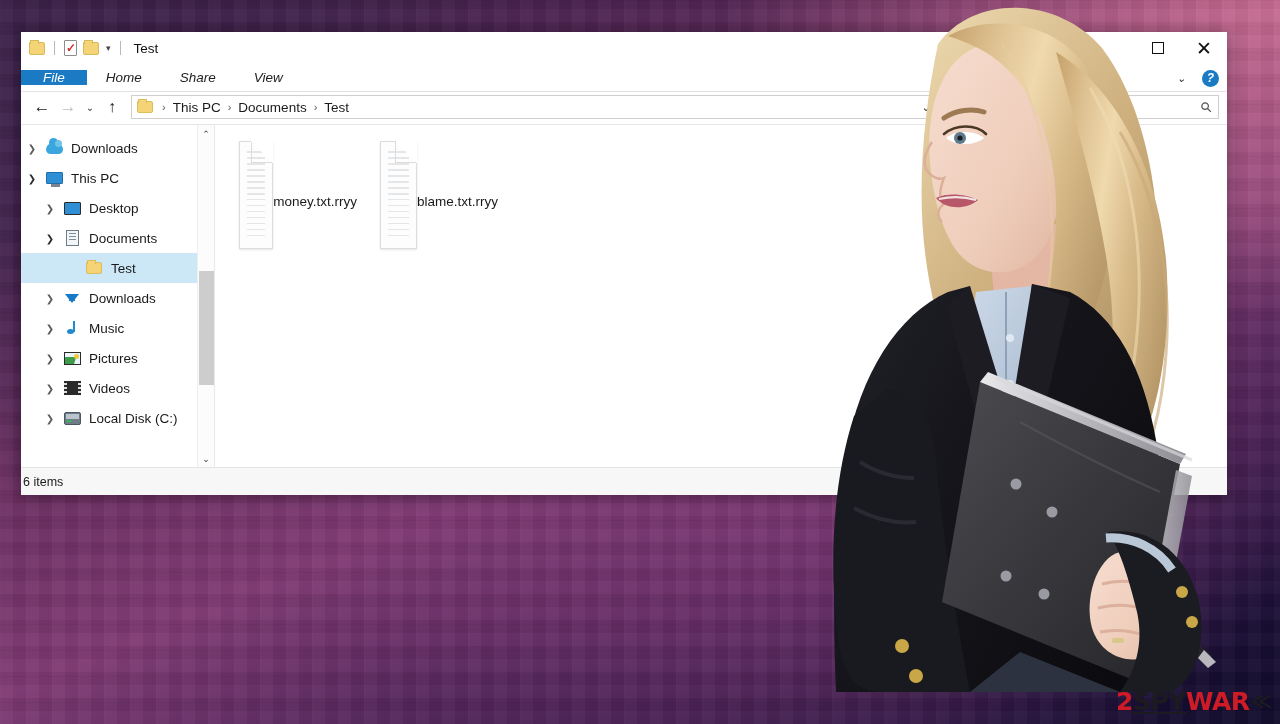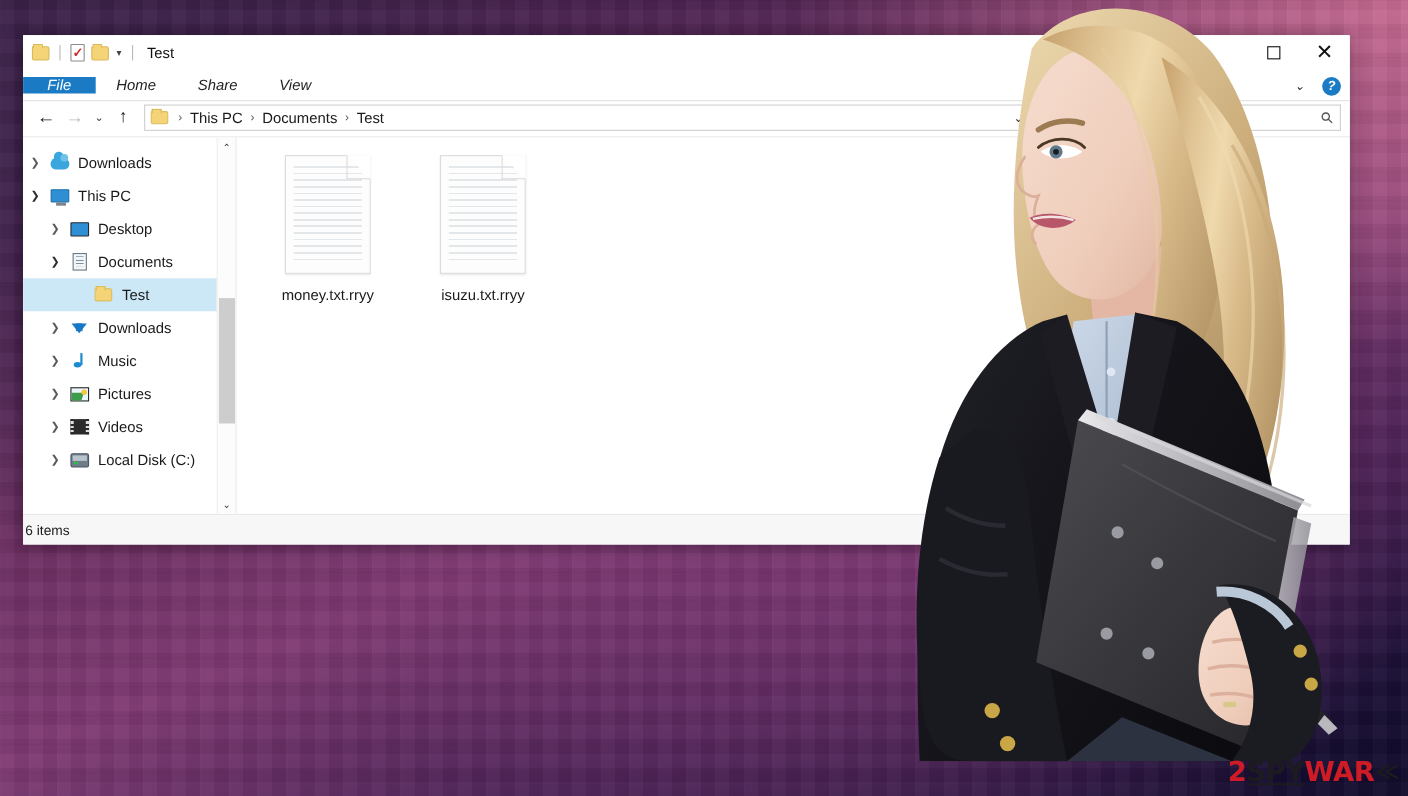--- a/index.html
+++ b/index.html
@@ -211,21 +211,21 @@
   .sb-track { flex:1 1 auto; width:17px; position:relative; }
   .sb-thumb { position:absolute; left:1px; right:1px; top:42%; height:37%; background:#cdcdcd; }
 
   
   .content {
     flex:1 1 auto; background:#fff; position:relative;
     border-left:1px solid #e9e9e9;
     padding: 16px 0 0 24px; overflow:hidden;
   }
   .filegrid { display:flex; gap:23px; }
-  .fileitem { width:118px; display:flex; flex-direction:column; align-items:center; }
+  .fileitem { width:118px; display:flex; flex-direction:row; align-items:center; }
 
   .txticon {
     width: 78px; height: 108px; position:relative;
     background:#fdfdfd;
     border:1px solid #dcdcdc;
     border-top-right-radius: 0;
     box-shadow: 0 1px 2px rgba(0,0,0,0.10);
   }
   .txticon .lines {
     position:absolute; left:7px; right:7px; top:9px; bottom:9px;
@@ -438,30 +438,30 @@
           <div class="fileitem">
             <div class="txticon">
               <div class="lines"></div>
               <div class="fold"></div>
               <div class="foldwhite"></div>
             </div>
             <div class="filename">money.txt.rryy</div>
           </div>
 
 
-
-
           <div class="fileitem">
             <div class="txticon">
               <div class="lines"></div>
               <div class="fold"></div>
               <div class="foldwhite"></div>
             </div>
-            <div class="filename">isuzu.txt.rryy</div>
+            <div class="filename">blame.txt.rryy</div>
           </div>
+
+
 
         </div>
       </div>
     </div>
 
     <div class="statusbar">
       <span>6 items</span>
     </div>
   </div>
 

